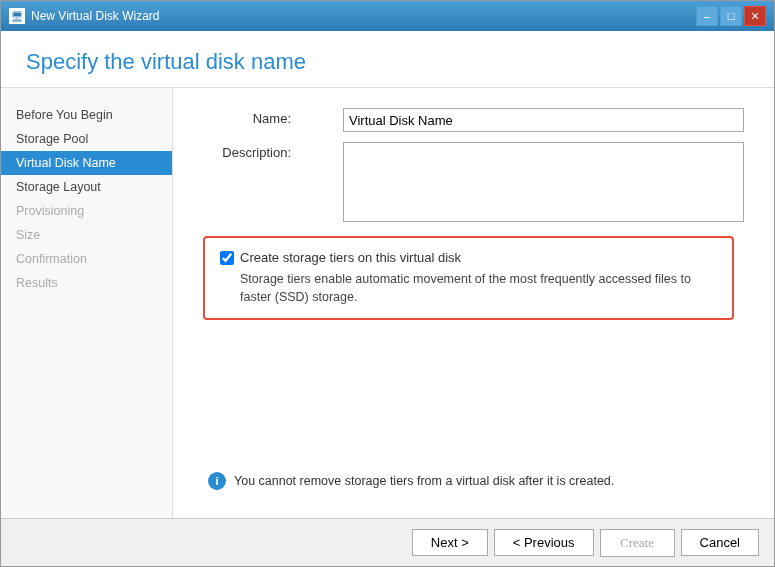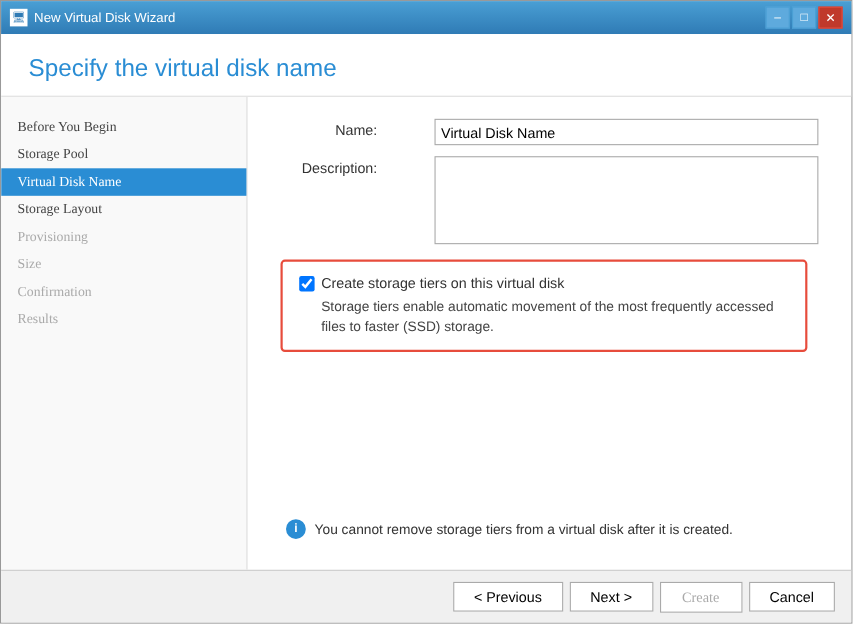--- a/index.html
+++ b/index.html
@@ -81,25 +81,24 @@
       font-size: 22px;
       color: #2a8dd4;
       font-weight: 300;
     }
     .main-body {
       display: flex;
       flex: 1;
       overflow: hidden;
     }
     .sidebar {
-      width: 224px;
+      width: 172px;
       background: #f9f9f9;
       border-right: 1px solid #ddd;
       padding: 15px 0;
-      font-family: Liberation Serif, serif;
     }
     .sidebar-item {
       padding: 5px 15px;
       font-size: 12.5px;
       color: #444;
       cursor: pointer;
     }
     .sidebar-item.active {
       background: #2a8dd4;
       color: white;
@@ -279,20 +278,20 @@
 
         <div class="info-bar">
           <div class="info-icon">i</div>
           <span>You cannot remove storage tiers from a virtual disk after it is created.</span>
         </div>
 
       </div>
     </div>
 
     <div class="footer">
+      <button class="footer-btn">Next &gt;</button>
       <button class="footer-btn">&lt; Previous</button>
-      <button class="footer-btn">Next &gt;</button>
       <button class="footer-btn disabled">Create</button>
       <button class="footer-btn">Cancel</button>
     </div>
 
   </div>
 </div>
 
 </body></html>

